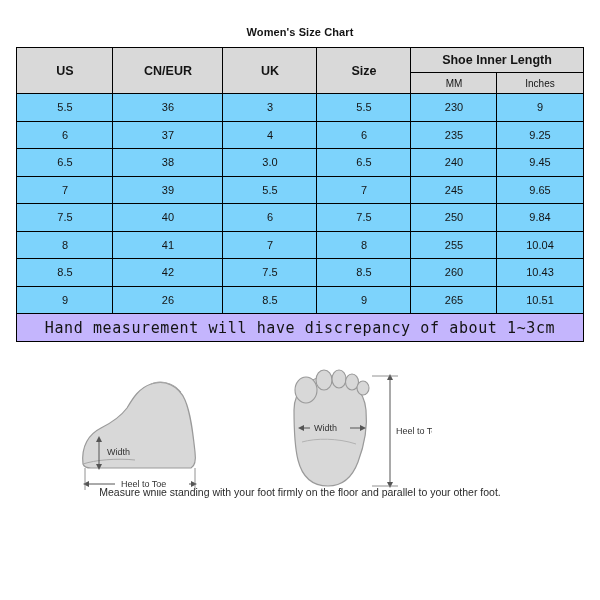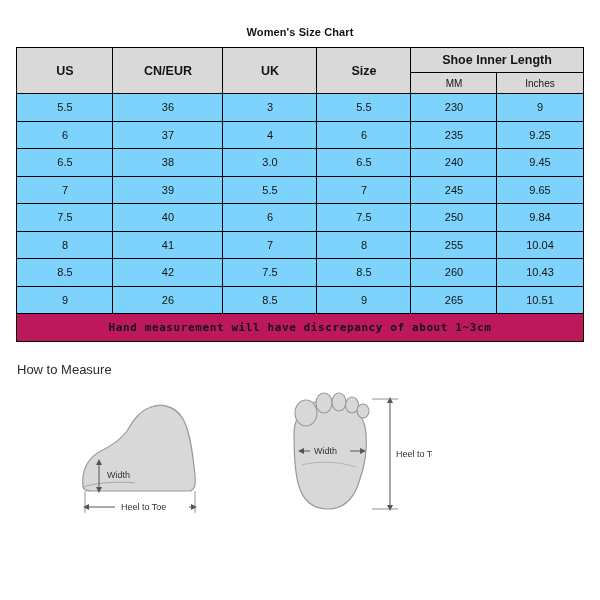--- a/index.html
+++ b/index.html
@@ -55,24 +55,24 @@
     height: 18px;
     margin-top: 12px;
   }
   table.size-table tbody td {
     height: 24.5px;
     font-size: 11px;
     background: #7dd3fc;
   }
   table.size-table tfoot td {
     height: 25px;
-    background: #be185d;
+    background: #c4b5fd;
     font-family: "DejaVu Sans Mono", "Liberation Mono", monospace;
-    font-size: 11px;
-    font-weight: bold;
+    font-size: 15px;
+    font-weight: normal;
     letter-spacing: 0.6px;
   }
   .note {
     width: 566px;
     margin: 13px auto 0 auto;
     font-family: "DejaVu Sans Mono", "Liberation Mono", monospace;
     font-size: 11px;
     font-weight: bold;
     color: #111111;
     letter-spacing: 0.2px;
@@ -90,21 +90,21 @@
     color: #2b2b2b;
   }
   .diagrams {
     position: relative;
     width: 566px;
     height: 128px;
     margin: 10px auto 0 auto;
   }
   .diagram {
     position: absolute;
-    top: 4px;
+    top: 16px;
   }
   .diagram.left { left: 38px; }
   .diagram.right { left: 255px; }
   .caption {
     width: 566px;
     margin: 6px auto 0 auto;
     text-align: center;
     font-size: 10.5px;
     color: #2b2b2b;
   }
@@ -210,21 +210,20 @@
       </tr>
     </tbody>
     <tfoot>
       <tr>
         <td colspan="6">Hand measurement will have discrepancy of about 1~3cm</td>
       </tr>
     </tfoot>
   </table>
 
 
-  <div class="how-title">How to Measure</div>
 
   <div class="diagrams">
 
     <div class="diagram left">
       <svg width="190" height="128" viewBox="0 0 190 128" xmlns="http://www.w3.org/2000/svg">
 
         <path d="M28 96 C26 78, 34 66, 46 60 C58 54, 66 48, 72 40 C78 30, 84 20, 96 16 C110 11, 124 18, 130 32 C136 46, 138 66, 140 84 C141 92, 140 98, 136 100 L36 100 C31 100, 29 99, 28 96 Z" fill="#d8d8d8" stroke="#9a9a9a" stroke-width="1.2"></path>
         <path d="M28 96 C40 92, 62 90, 80 92" fill="none" stroke="#a8a8a8" stroke-width="1"></path>
 
         <path d="M96 16 C104 12, 118 14, 126 24" fill="none" stroke="#a8a8a8" stroke-width="1"></path>
@@ -267,14 +266,15 @@
         <polygon points="118,6 115,12 121,12" fill="#555"></polygon>
         <polygon points="118,120 115,114 121,114" fill="#555"></polygon>
         <line x1="100" y1="8" x2="126" y2="8" stroke="#777" stroke-width="0.8"></line>
         <line x1="100" y1="118" x2="126" y2="118" stroke="#777" stroke-width="0.8"></line>
         <text class="dlabel" x="124" y="66">Heel to Toe</text>
       </svg>
     </div>
 
   </div>
 
+  <div class="caption">Measure while standing with your foot firmly on the floor and parallel to your other foot.</div>
 
 </div>
 
 </body></html>

